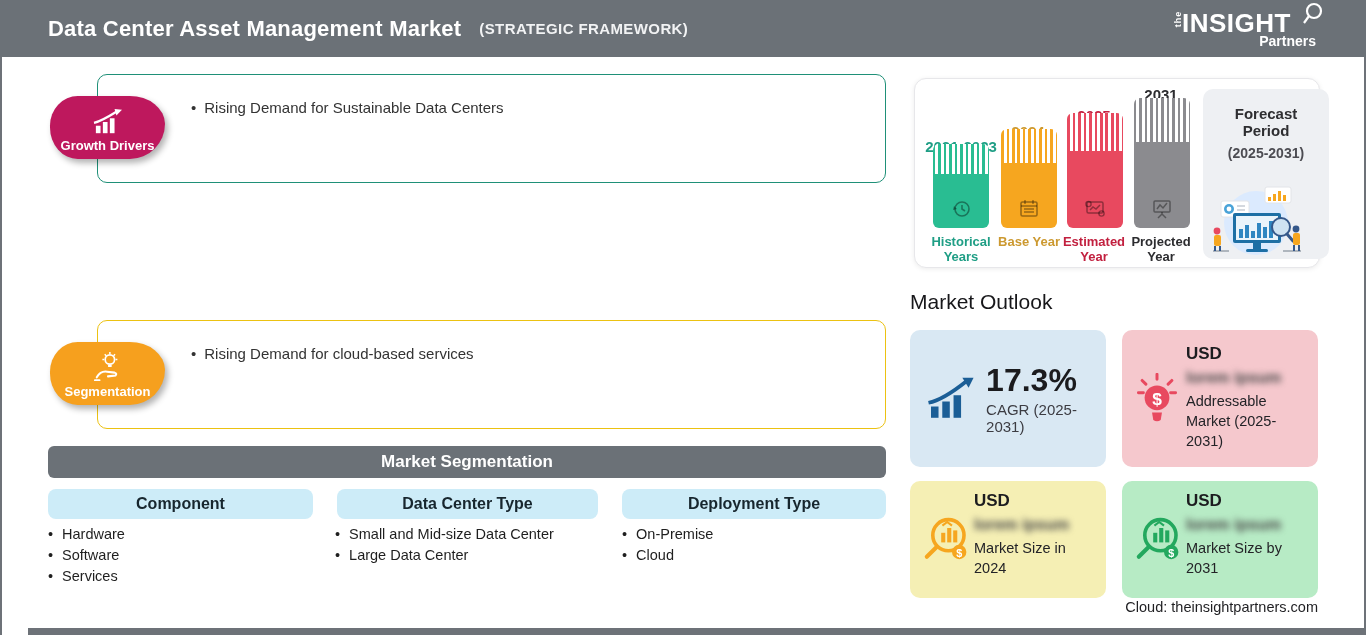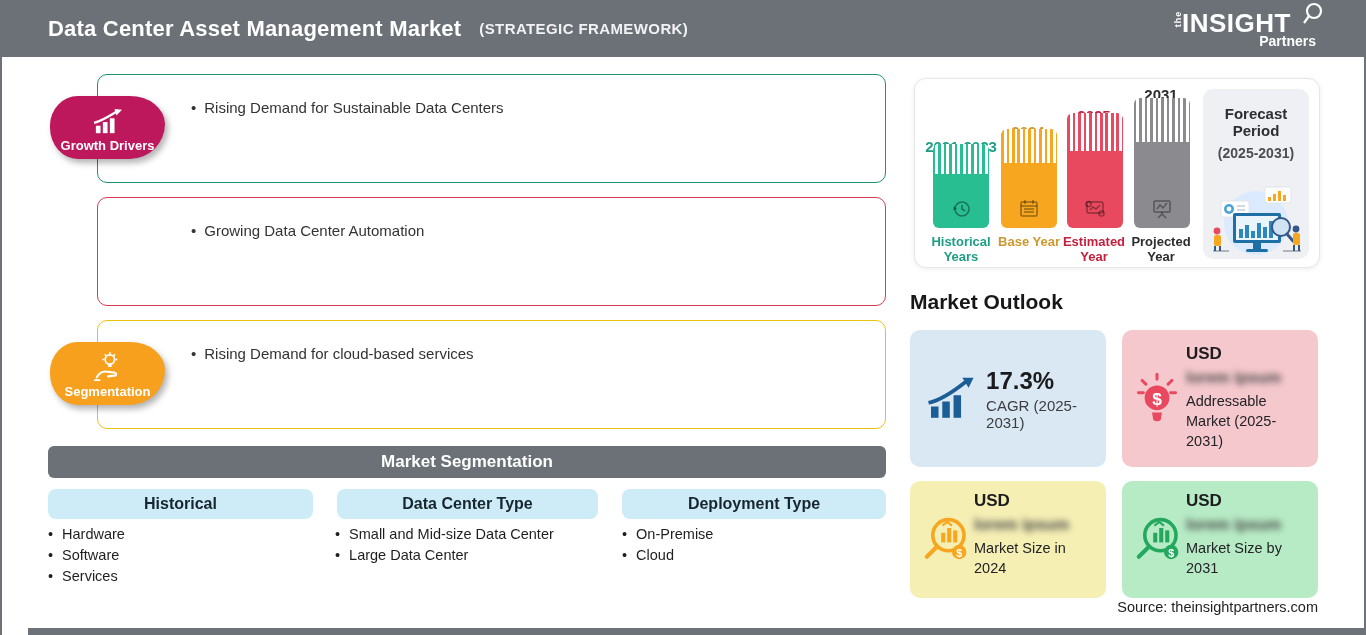--- a/index.html
+++ b/index.html
@@ -44,36 +44,36 @@
 
   
   .tl-card { left:914px; top:78px; width:406px; height:190px; background:#fff; border:1px solid #e7e7ea;
              border-radius:12px; box-shadow:0 1px 5px rgba(0,0,0,.08); }
   .tl-bar { position:absolute; width:56px; border-radius:6px; overflow:hidden; }
   .tl-stripes { width:100%; }
   .tl-solid { width:100%; position:relative; }
   .tl-bar-icon { position:absolute; left:50%; transform:translateX(-50%); bottom:8px; }
   .tl-year { position:absolute; width:90px; text-align:center; font-weight:bold; font-size:15px; }
   .tl-label { position:absolute; width:78px; text-align:center; font-weight:bold; font-size:13px; line-height:15px; }
-  .fc-panel { position:absolute; left:288px; top:10px; width:106px; height:170px; background:#eef0f3; border-radius:10px; text-align:center; }
+  .fc-panel { position:absolute; left:288px; top:10px; width:126px; height:170px; background:#eef0f3; border-radius:10px; text-align:center; }
   .fc-t1 { margin-top:16px; font-weight:bold; font-size:15px; color:#2e2e31; }
   .fc-t2 { font-weight:bold; font-size:15px; color:#2e2e31; }
   .fc-range { margin-top:6px; font-size:14px; font-weight:bold; color:#4c4c52; }
   .fc-illu { position:absolute; left:0; bottom:4px; }
 
   
-  .outlook-title { left:910px; top:290px; font-size:21px; font-weight:bold; color:#17171a; }
+  .outlook-title { left:910px; top:290px; font-size:21px; font-weight:normal; color:#17171a; }
   .card { border-radius:10px; }
   .card-blue  { left:910px; top:330px; width:196px; height:137px; background:#d9e8f3; display:flex; align-items:center; }
   .card-pink  { left:1122px; top:330px; width:196px; height:137px; background:#f5c8cd; }
   .card-yellow{ left:910px; top:481px; width:196px; height:117px; background:#f5efb4; }
   .card-green { left:1122px; top:481px; width:196px; height:117px; background:#b7ebc5; }
   .cagr-wrap { display:flex; align-items:center; margin-left:16px; }
   .cagr-text { margin-left:10px; }
-  .cagr-val { font-size:24px; font-weight:bold; color:#1b1b1e; }
+  .cagr-val { font-size:32px; font-weight:bold; color:#1b1b1e; }
   .cagr-sub { font-size:15px; color:#3c3c42; margin-top:2px; }
   .usd-card-inner { position:absolute; left:0; top:0; right:0; bottom:0; }
   .usd-icon { position:absolute; left:12px; top:50%; transform:translateY(-50%); }
   .usd-text { position:absolute; left:64px; top:14px; width:122px; }
   .usd-cur { font-weight:bold; font-size:17px; color:#1c1c1f; }
   .usd-blur { font-weight:bold; font-size:16px; color:#4a4a4a; filter:blur(3px); margin:5px 0 4px 0; }
   .usd-label { font-size:14.5px; color:#232327; line-height:20px; }
   .card-yellow .usd-text, .card-green .usd-text { top:10px; }
   .source { left:0; top:599px; width:1318px; text-align:right; font-size:14.5px; color:#1f1f22; }
 </style>
@@ -109,44 +109,41 @@
     <svg width="34" height="28" viewBox="0 0 36 30">
       <rect x="5" y="19" width="5" height="8" fill="#fff"></rect>
         <rect x="12.5" y="15" width="5" height="12" fill="#fff"></rect>
         <rect x="20" y="11" width="5" height="16" fill="#fff"></rect>
       <path d="M3 16 C 11 14, 19 9, 27 4" stroke="#fff" stroke-width="2.4" fill="none"></path>
       <polygon points="25,1 33,2 27,8" fill="#fff"></polygon>
     </svg>
     <span class="badge-label">Growth Drivers</span>
   </div>
 
-  <div class="abs row-box" style="top:197px; border:1.6px solid #d93a52;">
-    <div class="bullet"><span class="dot">•</span><span>Growing Data Center Automation</span></div>
-  </div>
 
   <div class="abs row-box" style="top:320px; border:1.6px solid #ecc212;">
     <div class="bullet"><span class="dot">•</span><span>Rising Demand for cloud-based services</span></div>
   </div>
   <div class="abs badge" style="top:342px; background:#f6a01e;">
     <svg width="32" height="30" viewBox="0 0 34 32">
       <circle cx="19" cy="8" r="5" stroke="#fff" stroke-width="1.8" fill="none"></circle>
       <path d="M19 0 L19 2 M11 8 L13 8 M25 8 L27 8 M13.5 2.5 L15 4 M24.5 2.5 L23 4" stroke="#fff" stroke-width="1.6"></path>
       <rect x="17" y="13.5" width="4" height="2.6" rx="1" fill="#fff"></rect>
       <path d="M5 27 Q9 20 16 21 L24 22 Q27 23 25 25 L17 26" stroke="#fff" stroke-width="2.2" fill="none" stroke-linecap="round"></path>
       <path d="M3 30 L8 30" stroke="#fff" stroke-width="2" stroke-linecap="round"></path>
     </svg>
     <span class="badge-label">Segmentation</span>
   </div>
 
   <div class="abs seg-bar">
     <span>Market Segmentation</span>
   </div>
 
   <div class="abs seg-head" style="left:48px; width:265px;">
-    <span>Historical</span>
+    <span>Component</span>
   </div>
   <div class="abs seg-head" style="left:337px; width:261px;">
     <span>Data Center Type</span>
   </div>
   <div class="abs seg-head" style="left:622px; width:264px;">
     <span>Deployment Type</span>
   </div>
 
   <div class="abs seg-list" style="left:48px; width:265px;">
     <div>
@@ -342,15 +339,15 @@
         <text x="31" y="34" text-anchor="middle" font-size="9" font-weight="bold" fill="#fff" font-family="Liberation Sans, sans-serif">$</text>
       </svg>
       <div class="usd-text">
         <div class="usd-cur">USD</div>
         <div class="usd-blur">lorem ipsum</div>
         <div class="usd-label">Market Size by 2031</div>
       </div>
     </div>
   </div>
 
-  <div class="abs source">Source: theinsightpartners.com</div>
+  <div class="abs source">Cloud: theinsightpartners.com</div>
 
 </div>
 
 </body></html>

